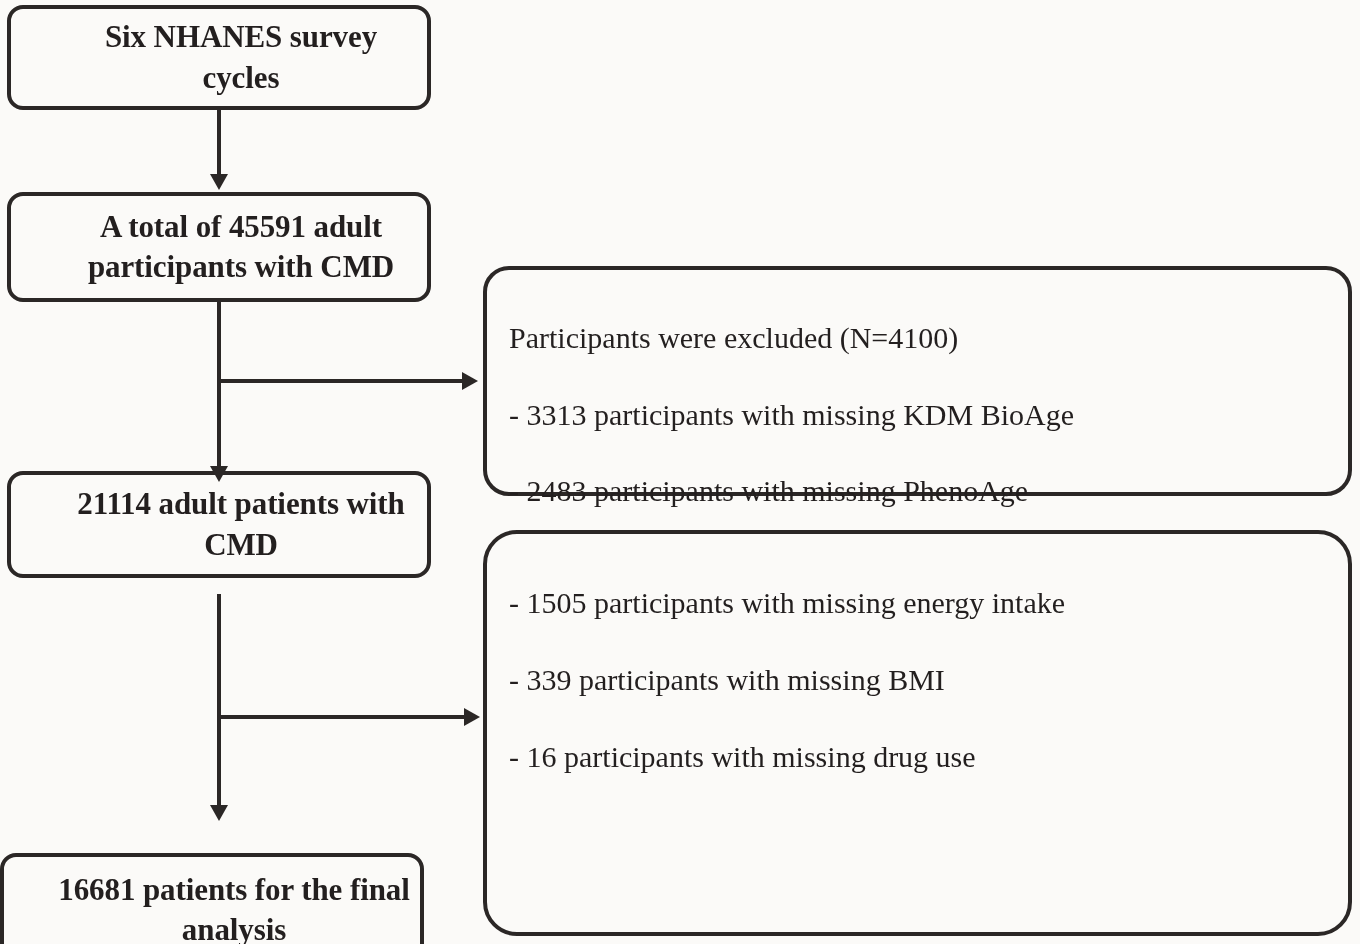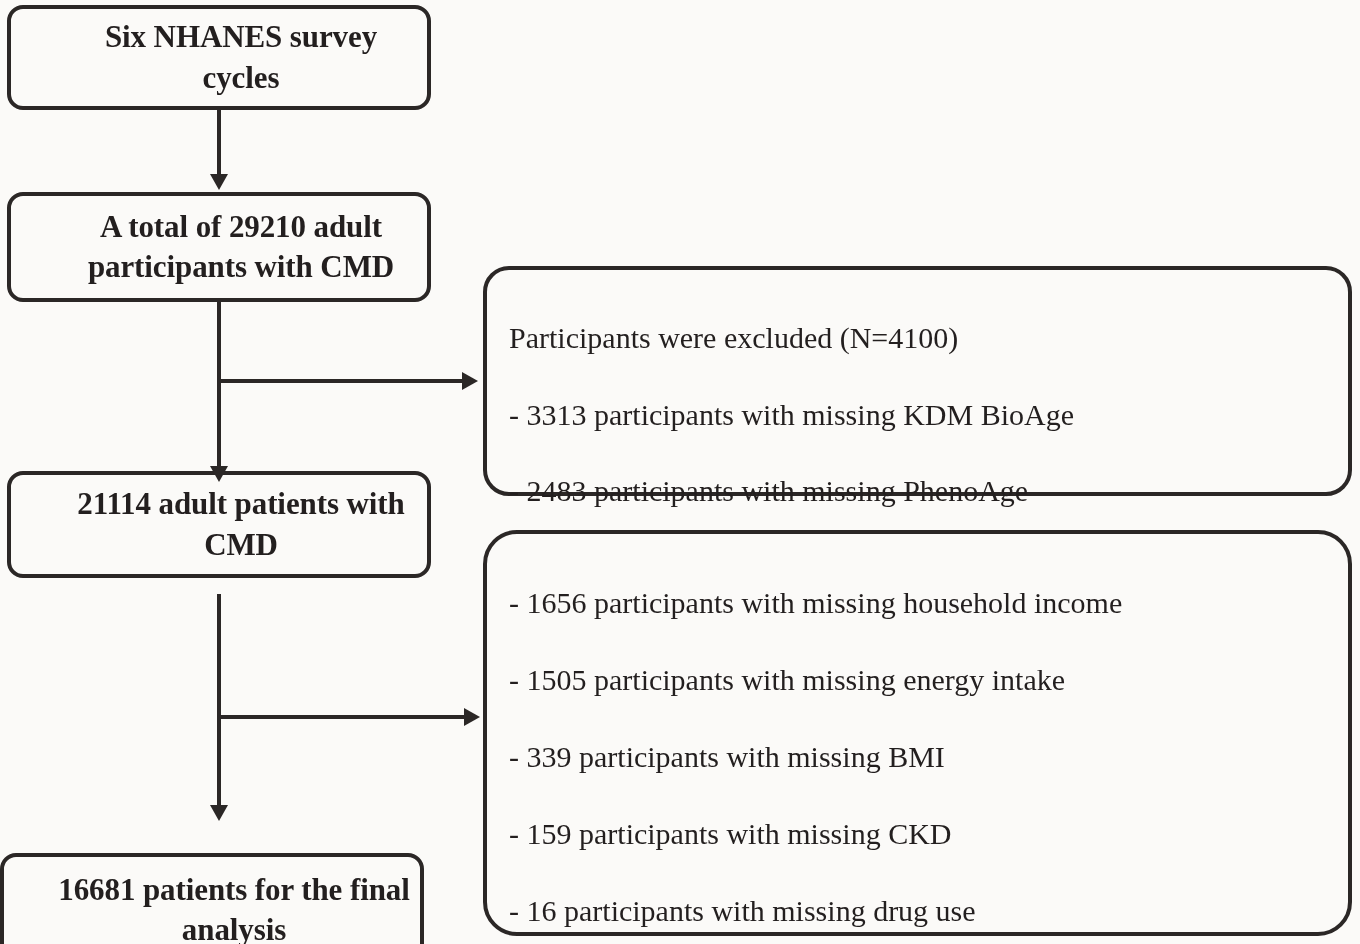--- a/index.html
+++ b/index.html
@@ -126,42 +126,40 @@
 </head>
 <body>
 
 <div id="canvas">
 
   <div class="node flowbox" id="box-cycles">
     <div class="node-text">Six NHANES survey cycles</div>
   </div>
 
   <div class="node flowbox" id="box-total">
-    <div class="node-text">A total of  29210 adult participants with CMD</div>
+    <div class="node-text">A total of  45591 adult participants with CMD</div>
   </div>
 
   <div class="node flowbox" id="box-adult">
     <div class="node-text">21114 adult patients with CMD</div>
   </div>
 
   <div class="node flowbox" id="box-final">
     <div class="node-text">16681 patients for the final analysis</div>
   </div>
 
   <div class="node exclusion" id="box-excl-1">
     <div class="excl-line">Participants were excluded (N=4100)</div>
     <div class="excl-line">- 3313 participants with missing KDM BioAge</div>
     <div class="excl-line">- 2483 participants with missing PhenoAge</div>
   </div>
 
   <div class="node exclusion" id="box-excl-2">
-    <div class="excl-line">- 1656 participants with missing household income</div>
     <div class="excl-line">- 1505 participants with missing energy intake</div>
     <div class="excl-line">- 339 participants with missing BMI</div>
-    <div class="excl-line">- 159 participants with missing CKD</div>
     <div class="excl-line">- 16 participants with missing drug use</div>
   </div>
 
   <div class="vline" id="v1"></div>
   <div class="arrow-down" id="a1"></div>
 
   <div class="vline" id="v2"></div>
   <div class="arrow-down" id="a2"></div>
 
   <div class="hline" id="h1"></div>

